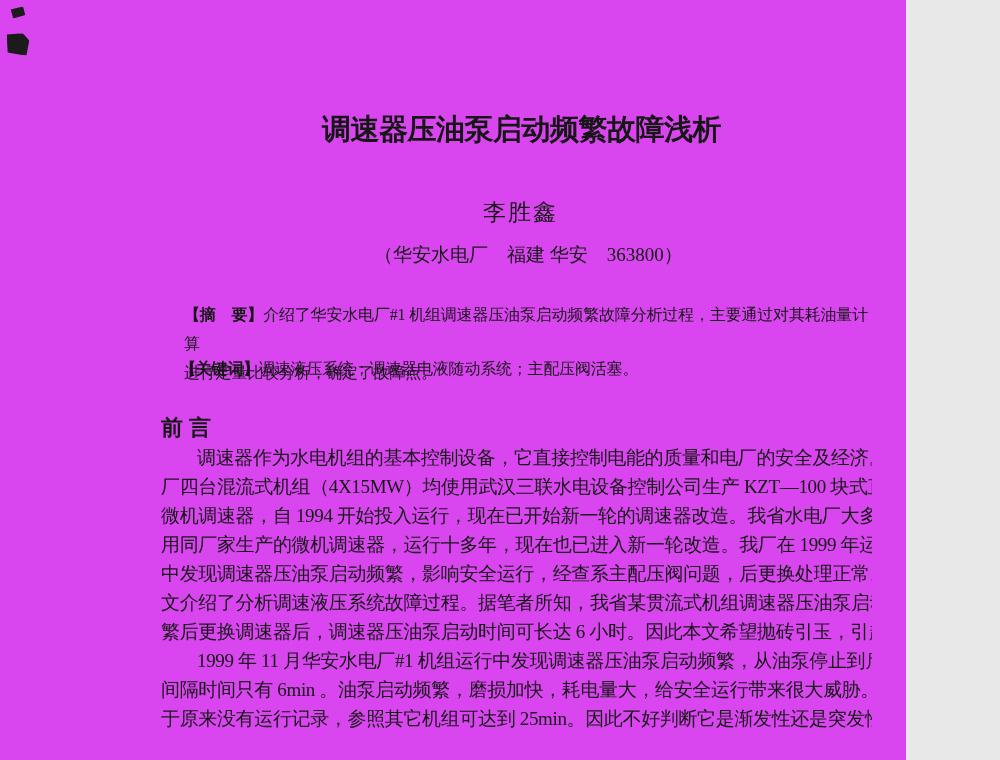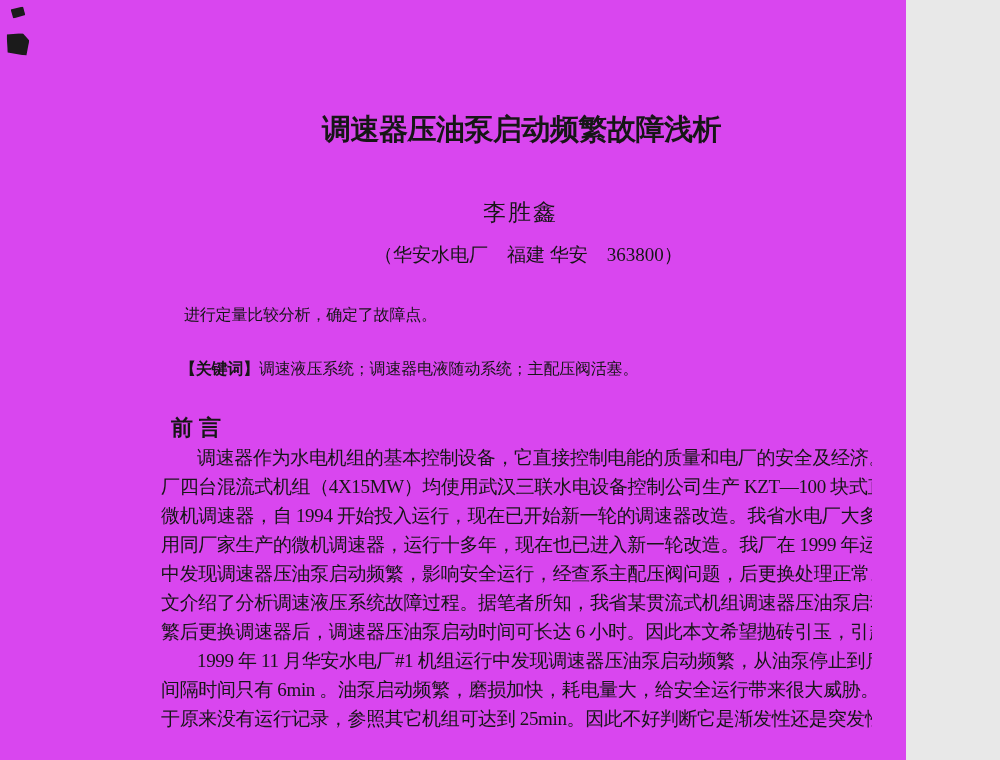--- a/index.html
+++ b/index.html
@@ -74,21 +74,21 @@
     position: absolute;
     left: 180px; top: 359px;
     width: 684px;
     font-size: 16px;
     letter-spacing: -0.2px;
     white-space: nowrap;
   }
 
   .section-heading {
     position: absolute;
-    left: 171px; top: 413px;
+    left: 161px; top: 413px;
     font-family: "Liberation Sans", sans-serif;
     font-weight: bold;
     font-size: 22px;
     white-space: nowrap;
     text-align: right;
   }
 
   .body-col {
     position: absolute;
     left: 161px; top: 443px;
@@ -115,20 +115,21 @@
   <div id="mark1" class="mark"></div>
   <div id="mark2" class="mark"></div>
 
   <div class="title">调速器压油泵启动频繁故障浅析</div>
 
   <div class="author">李胜鑫</div>
 
   <div class="affiliation">（华安水电厂　福建 华安　363800）</div>
 
   <div class="abstract">
+    <div class="jline"><span class="lbl">【摘　要】</span><span>介绍了华安水电厂#1 机组调速器压油泵启动频繁故障分析过程，主要通过对其耗油量计算</span></div>
     <div>进行定量比较分析，确定了故障点。</div>
   </div>
 
   <div class="keywords"><span class="lbl">【关键词】</span><span>调速液压系统；调速器电液随动系统；主配压阀活塞。</span></div>
 
   <div class="section-heading">前 言</div>
 
   <div class="body-col">
     <div class="bl ind">调速器作为水电机组的基本控制设备，它直接控制电能的质量和电厂的安全及经济。我</div>
     <div class="bl">厂四台混流式机组（4X15MW）均使用武汉三联水电设备控制公司生产 KZT—100 块式直连型</div>

